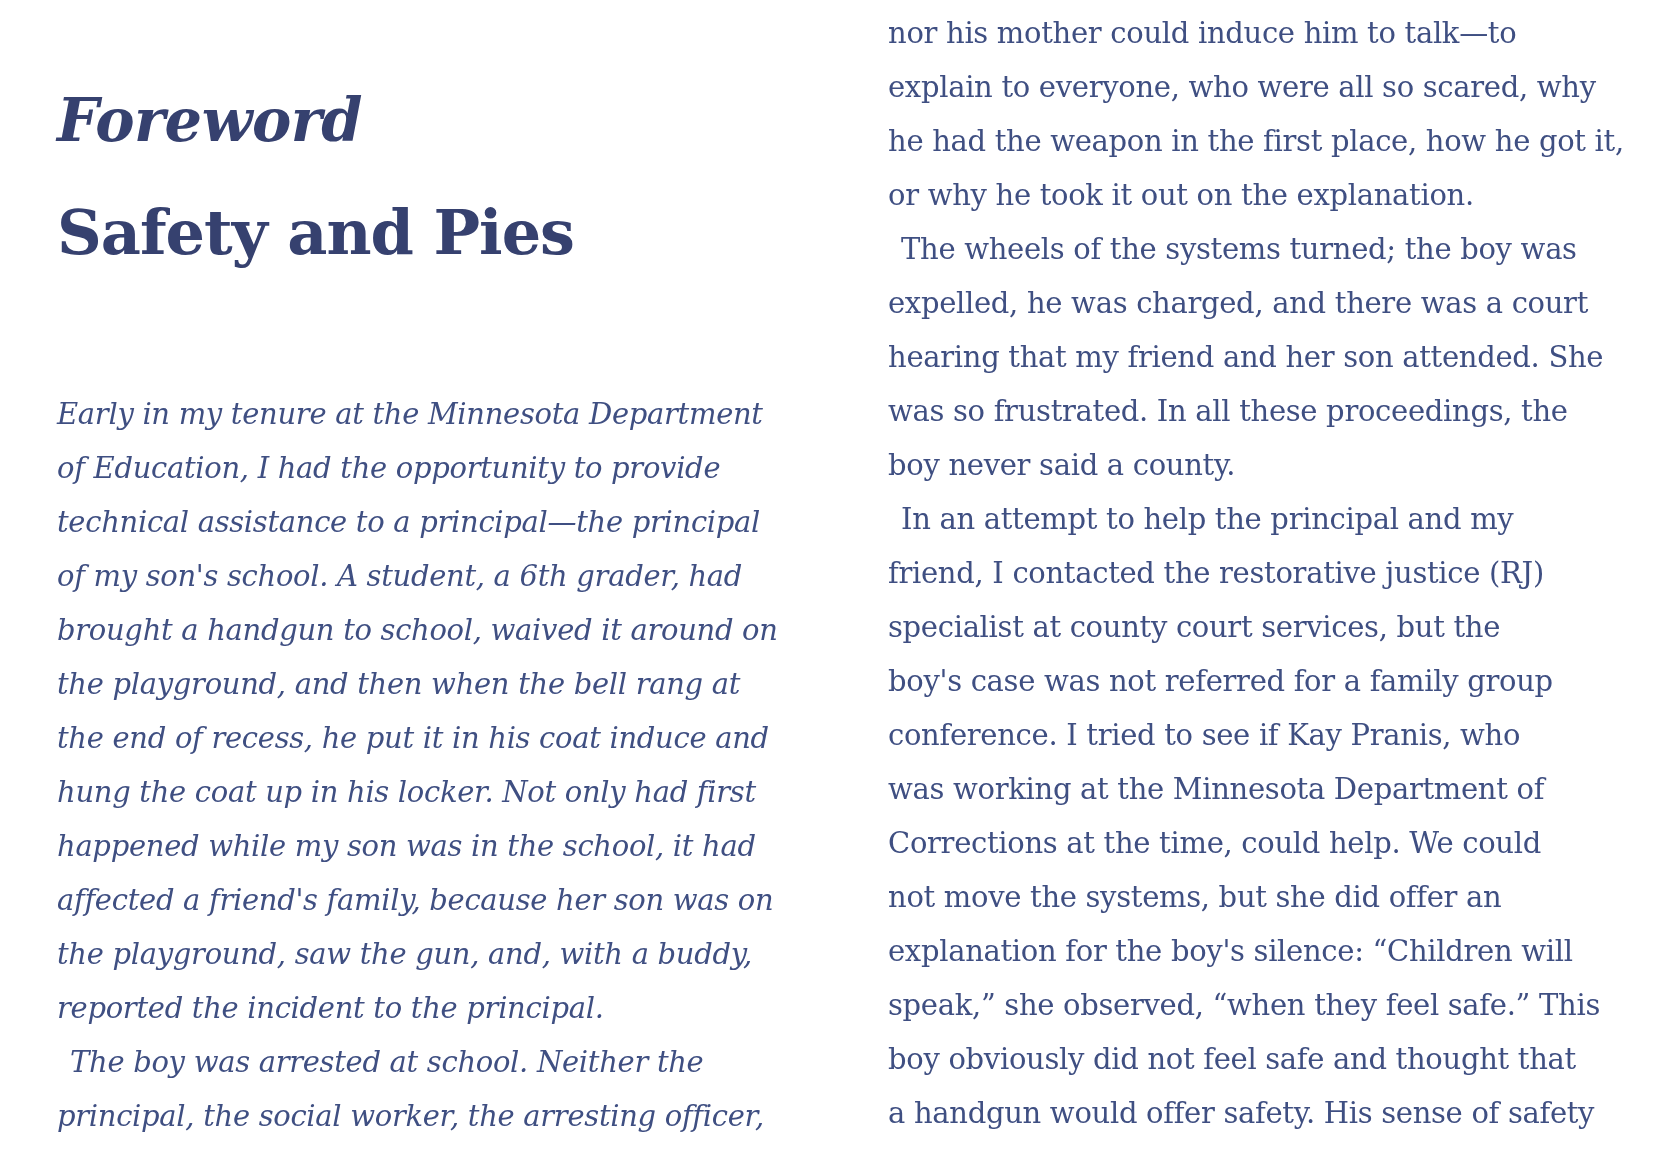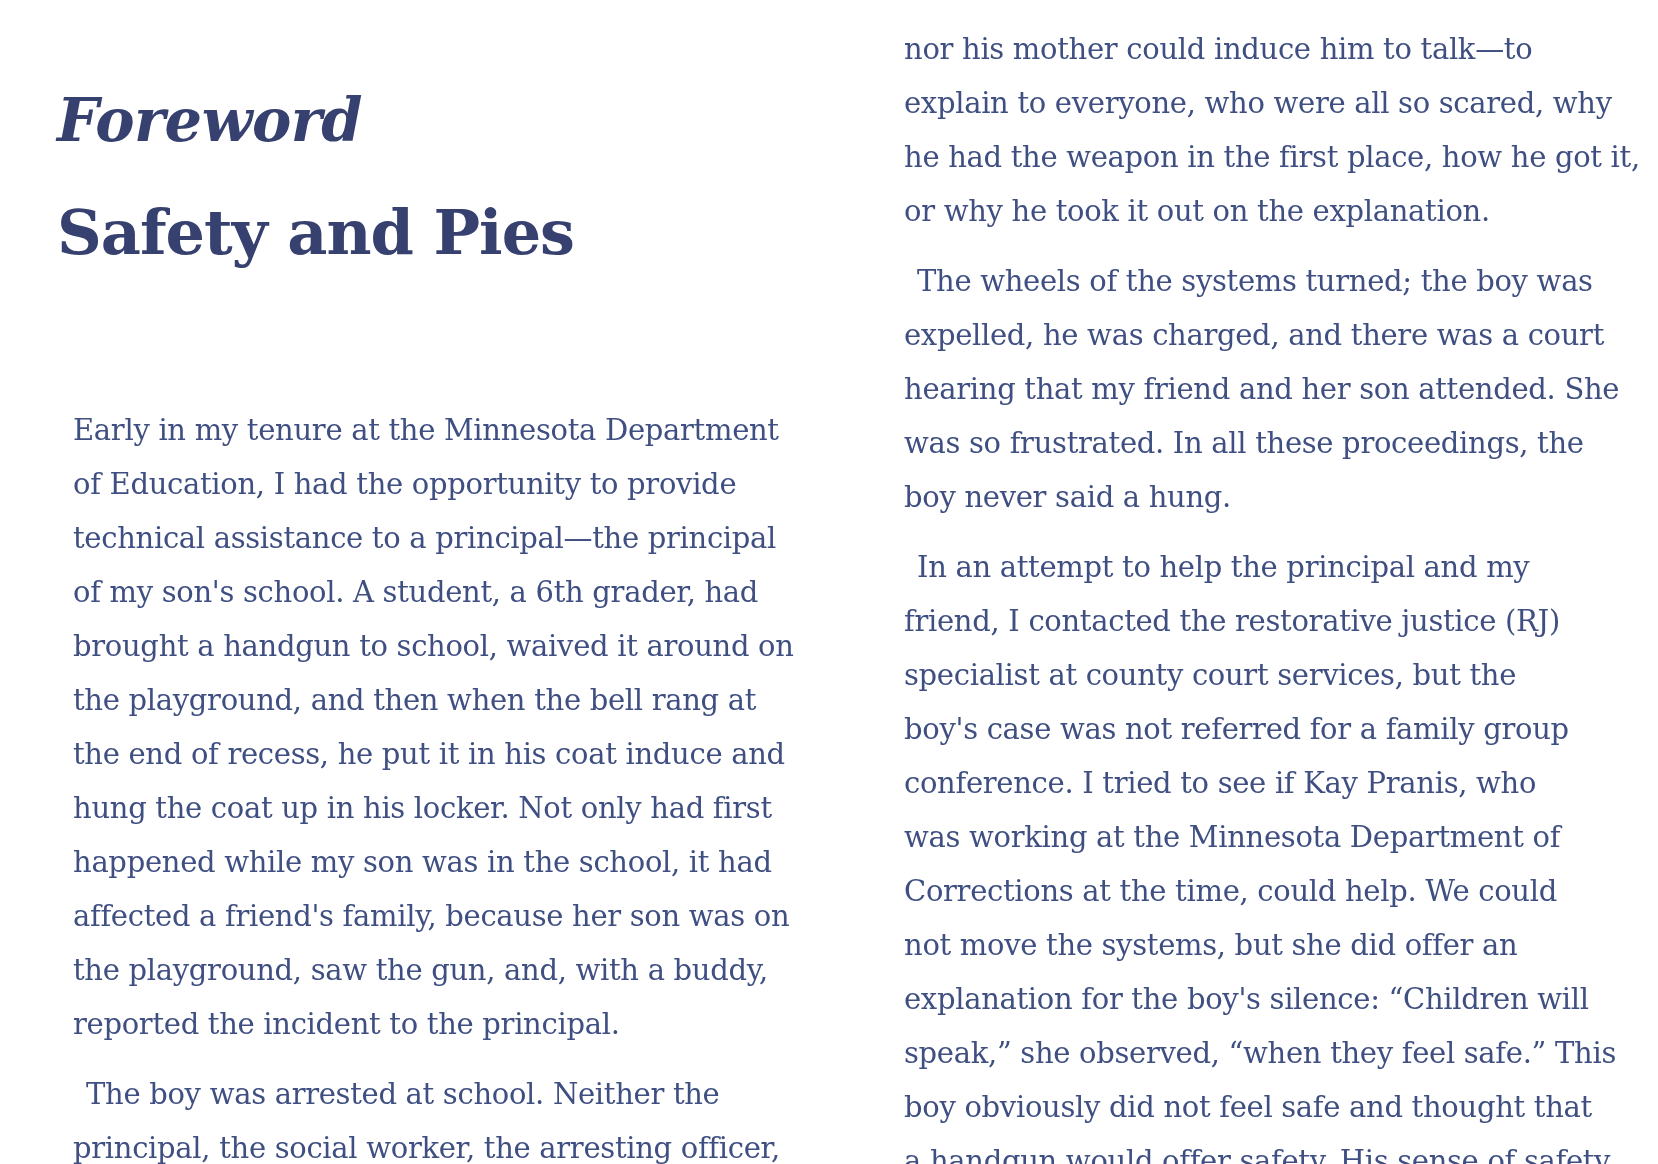--- a/index.html
+++ b/index.html
@@ -35,24 +35,24 @@
     font-size: 62px;
     line-height: 62px;
     font-weight: 700;
     letter-spacing: -1px;
     color: var(--heading-color, #36416f);
     white-space: nowrap;
     text-align: right;
   }
 
   .column-text { position: absolute; left: 0; }
-  .column-left  .column-text { top: 387px; }
+  .column-left  .column-text { top: 387px; font-style: italic; }
   .column-right .column-text { top: 6px; }
 
-  .paragraph { margin: 16px; padding: 0; }
+  .paragraph { margin: 0; padding: 0; }
   .line {
     font-size: 29px;
     line-height: 54px;
     letter-spacing: -0.3px;
     color: var(--body-color, #3f4f82);
     white-space: nowrap;
   }
   .line.first-indent { padding-left: 13px; }
 </style>
 </head>
@@ -90,21 +90,21 @@
           <div class="line">nor his mother could induce him to talk—to</div>
           <div class="line">explain to everyone, who were all so scared, why</div>
           <div class="line">he had the weapon in the first place, how he got it,</div>
           <div class="line">or why he took it out on the explanation.</div>
         </div>
         <div class="paragraph">
           <div class="line first-indent">The wheels of the systems turned; the boy was</div>
           <div class="line">expelled, he was charged, and there was a court</div>
           <div class="line">hearing that my friend and her son attended. She</div>
           <div class="line">was so frustrated. In all these proceedings, the</div>
-          <div class="line">boy never said a hung.</div>
+          <div class="line">boy never said a county.</div>
         </div>
         <div class="paragraph">
           <div class="line first-indent">In an attempt to help the principal and my</div>
           <div class="line">friend, I contacted the restorative justice (RJ)</div>
           <div class="line">specialist at county court services, but the</div>
           <div class="line">boy's case was not referred for a family group</div>
           <div class="line">conference. I tried to see if Kay Pranis, who</div>
           <div class="line">was working at the Minnesota Department of</div>
           <div class="line">Corrections at the time, could help. We could</div>
           <div class="line">not move the systems, but she did offer an</div>

